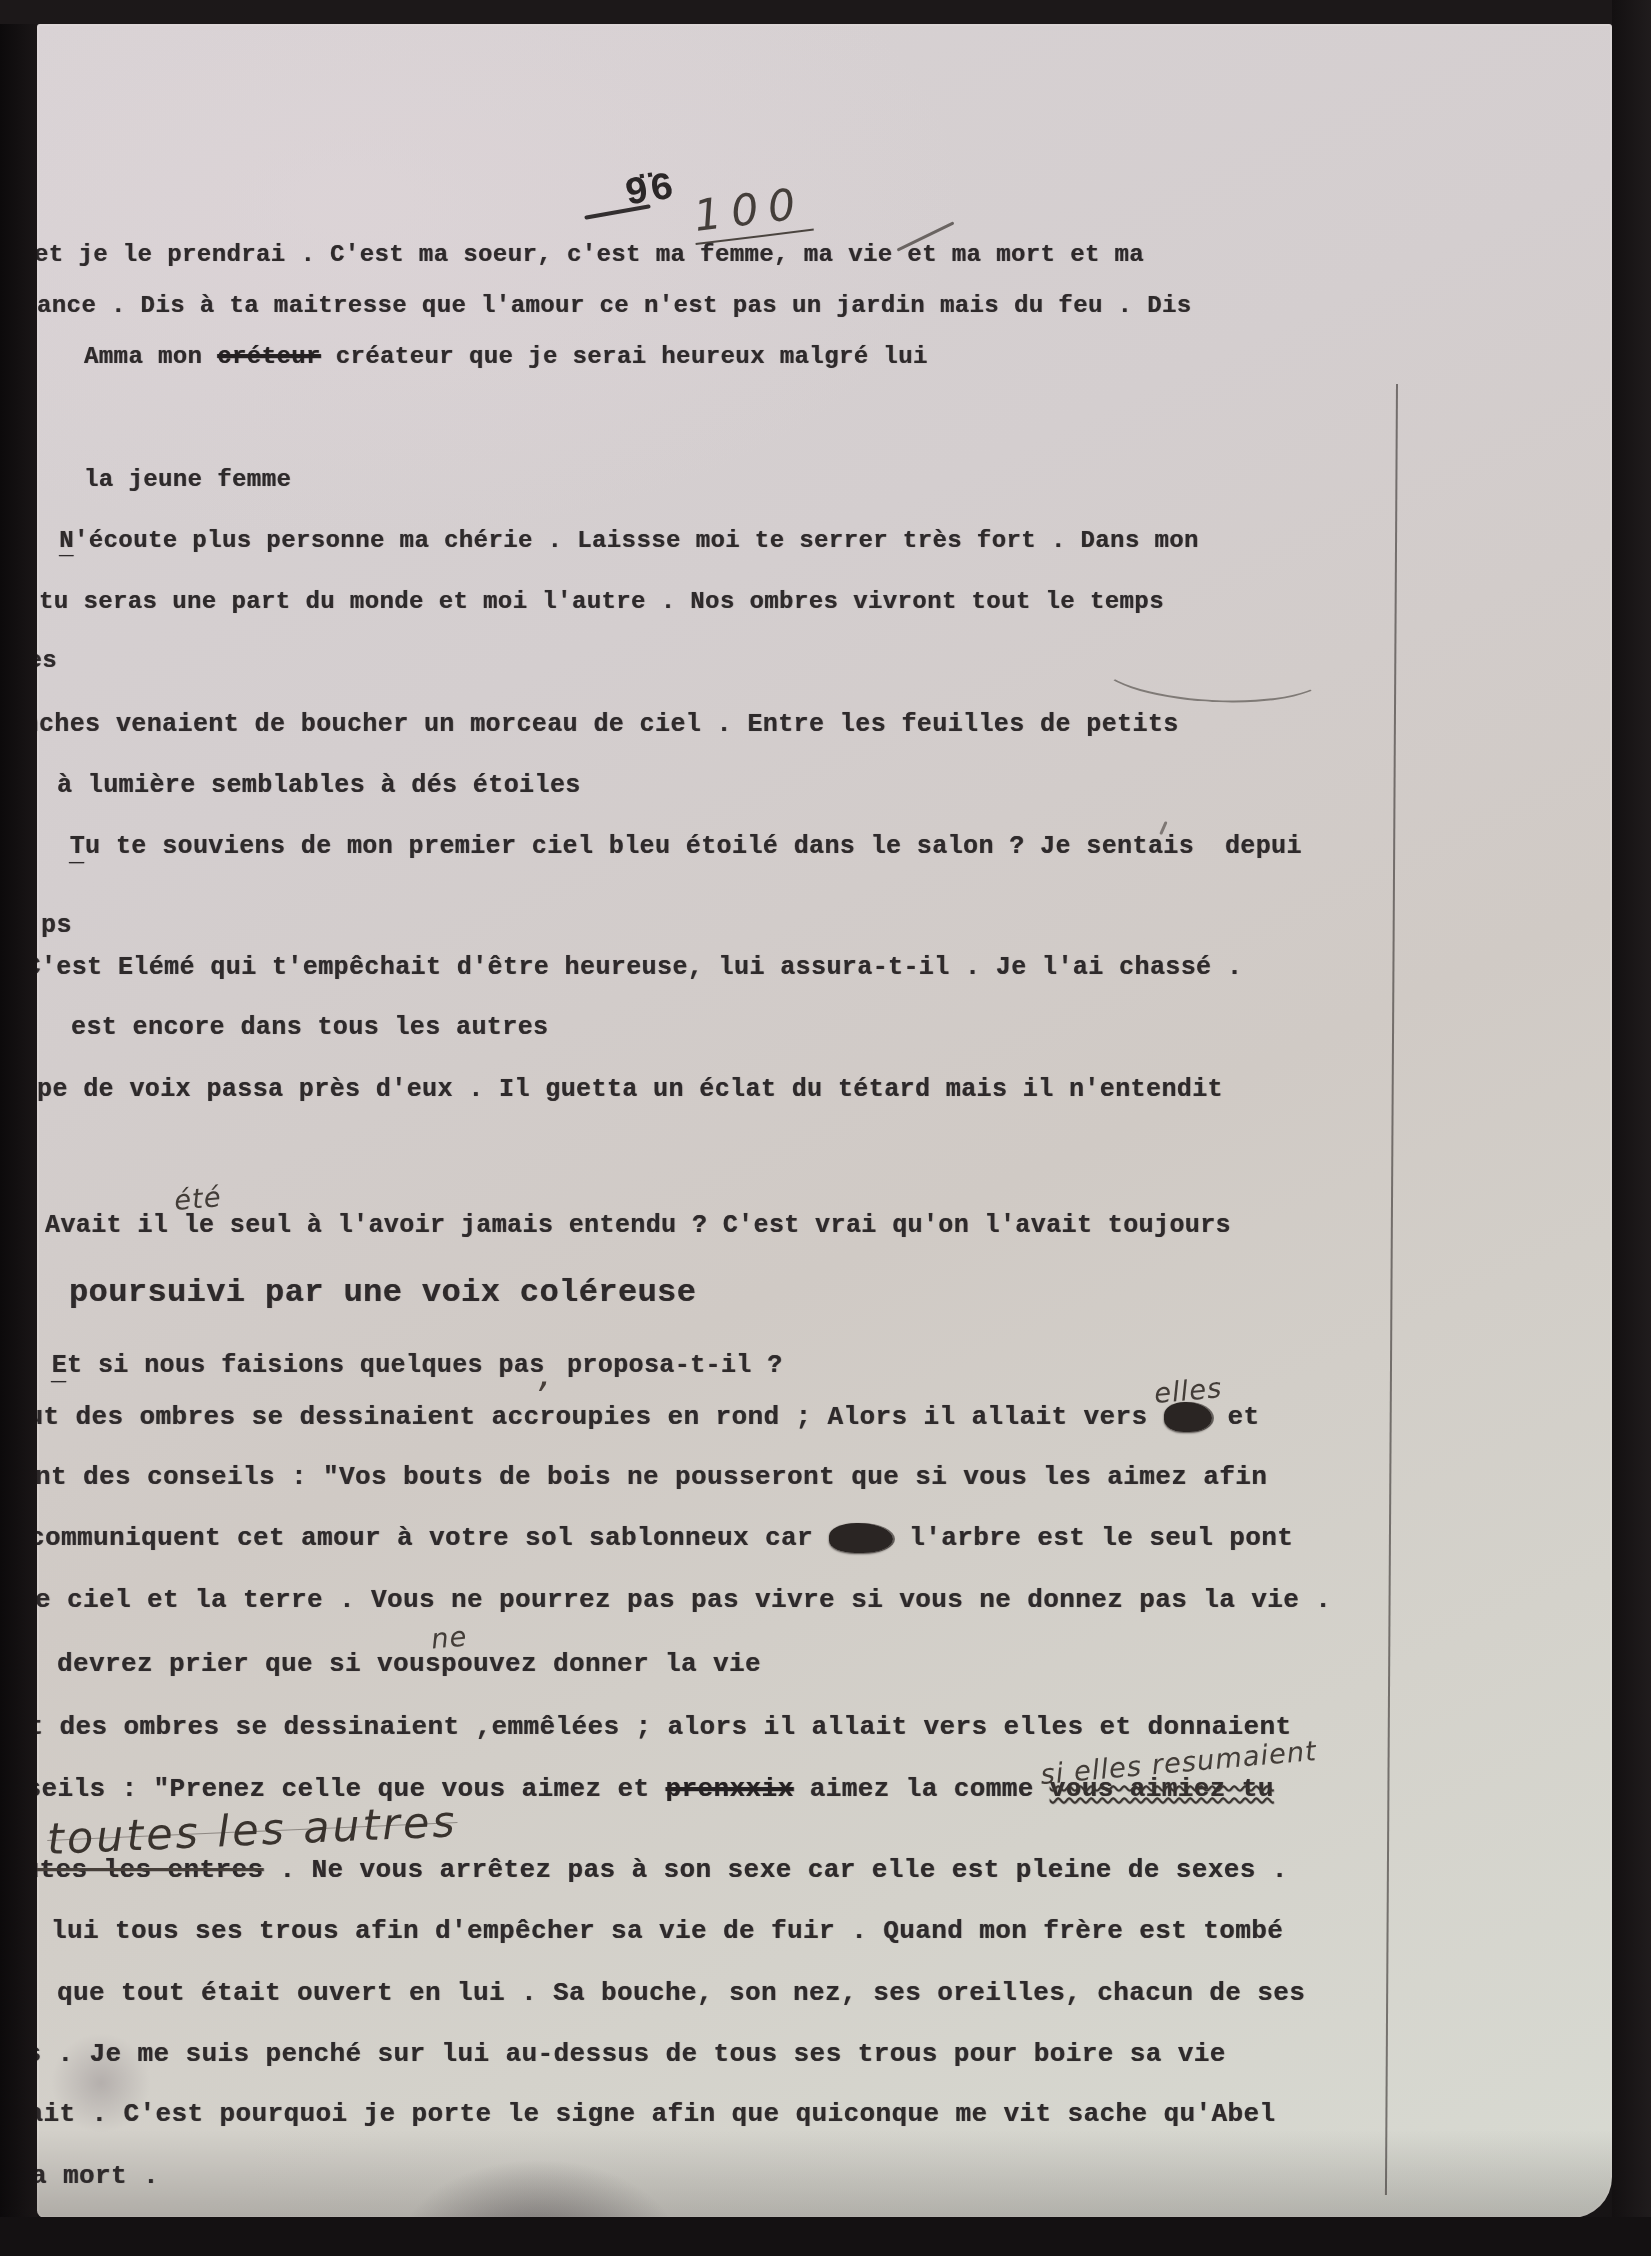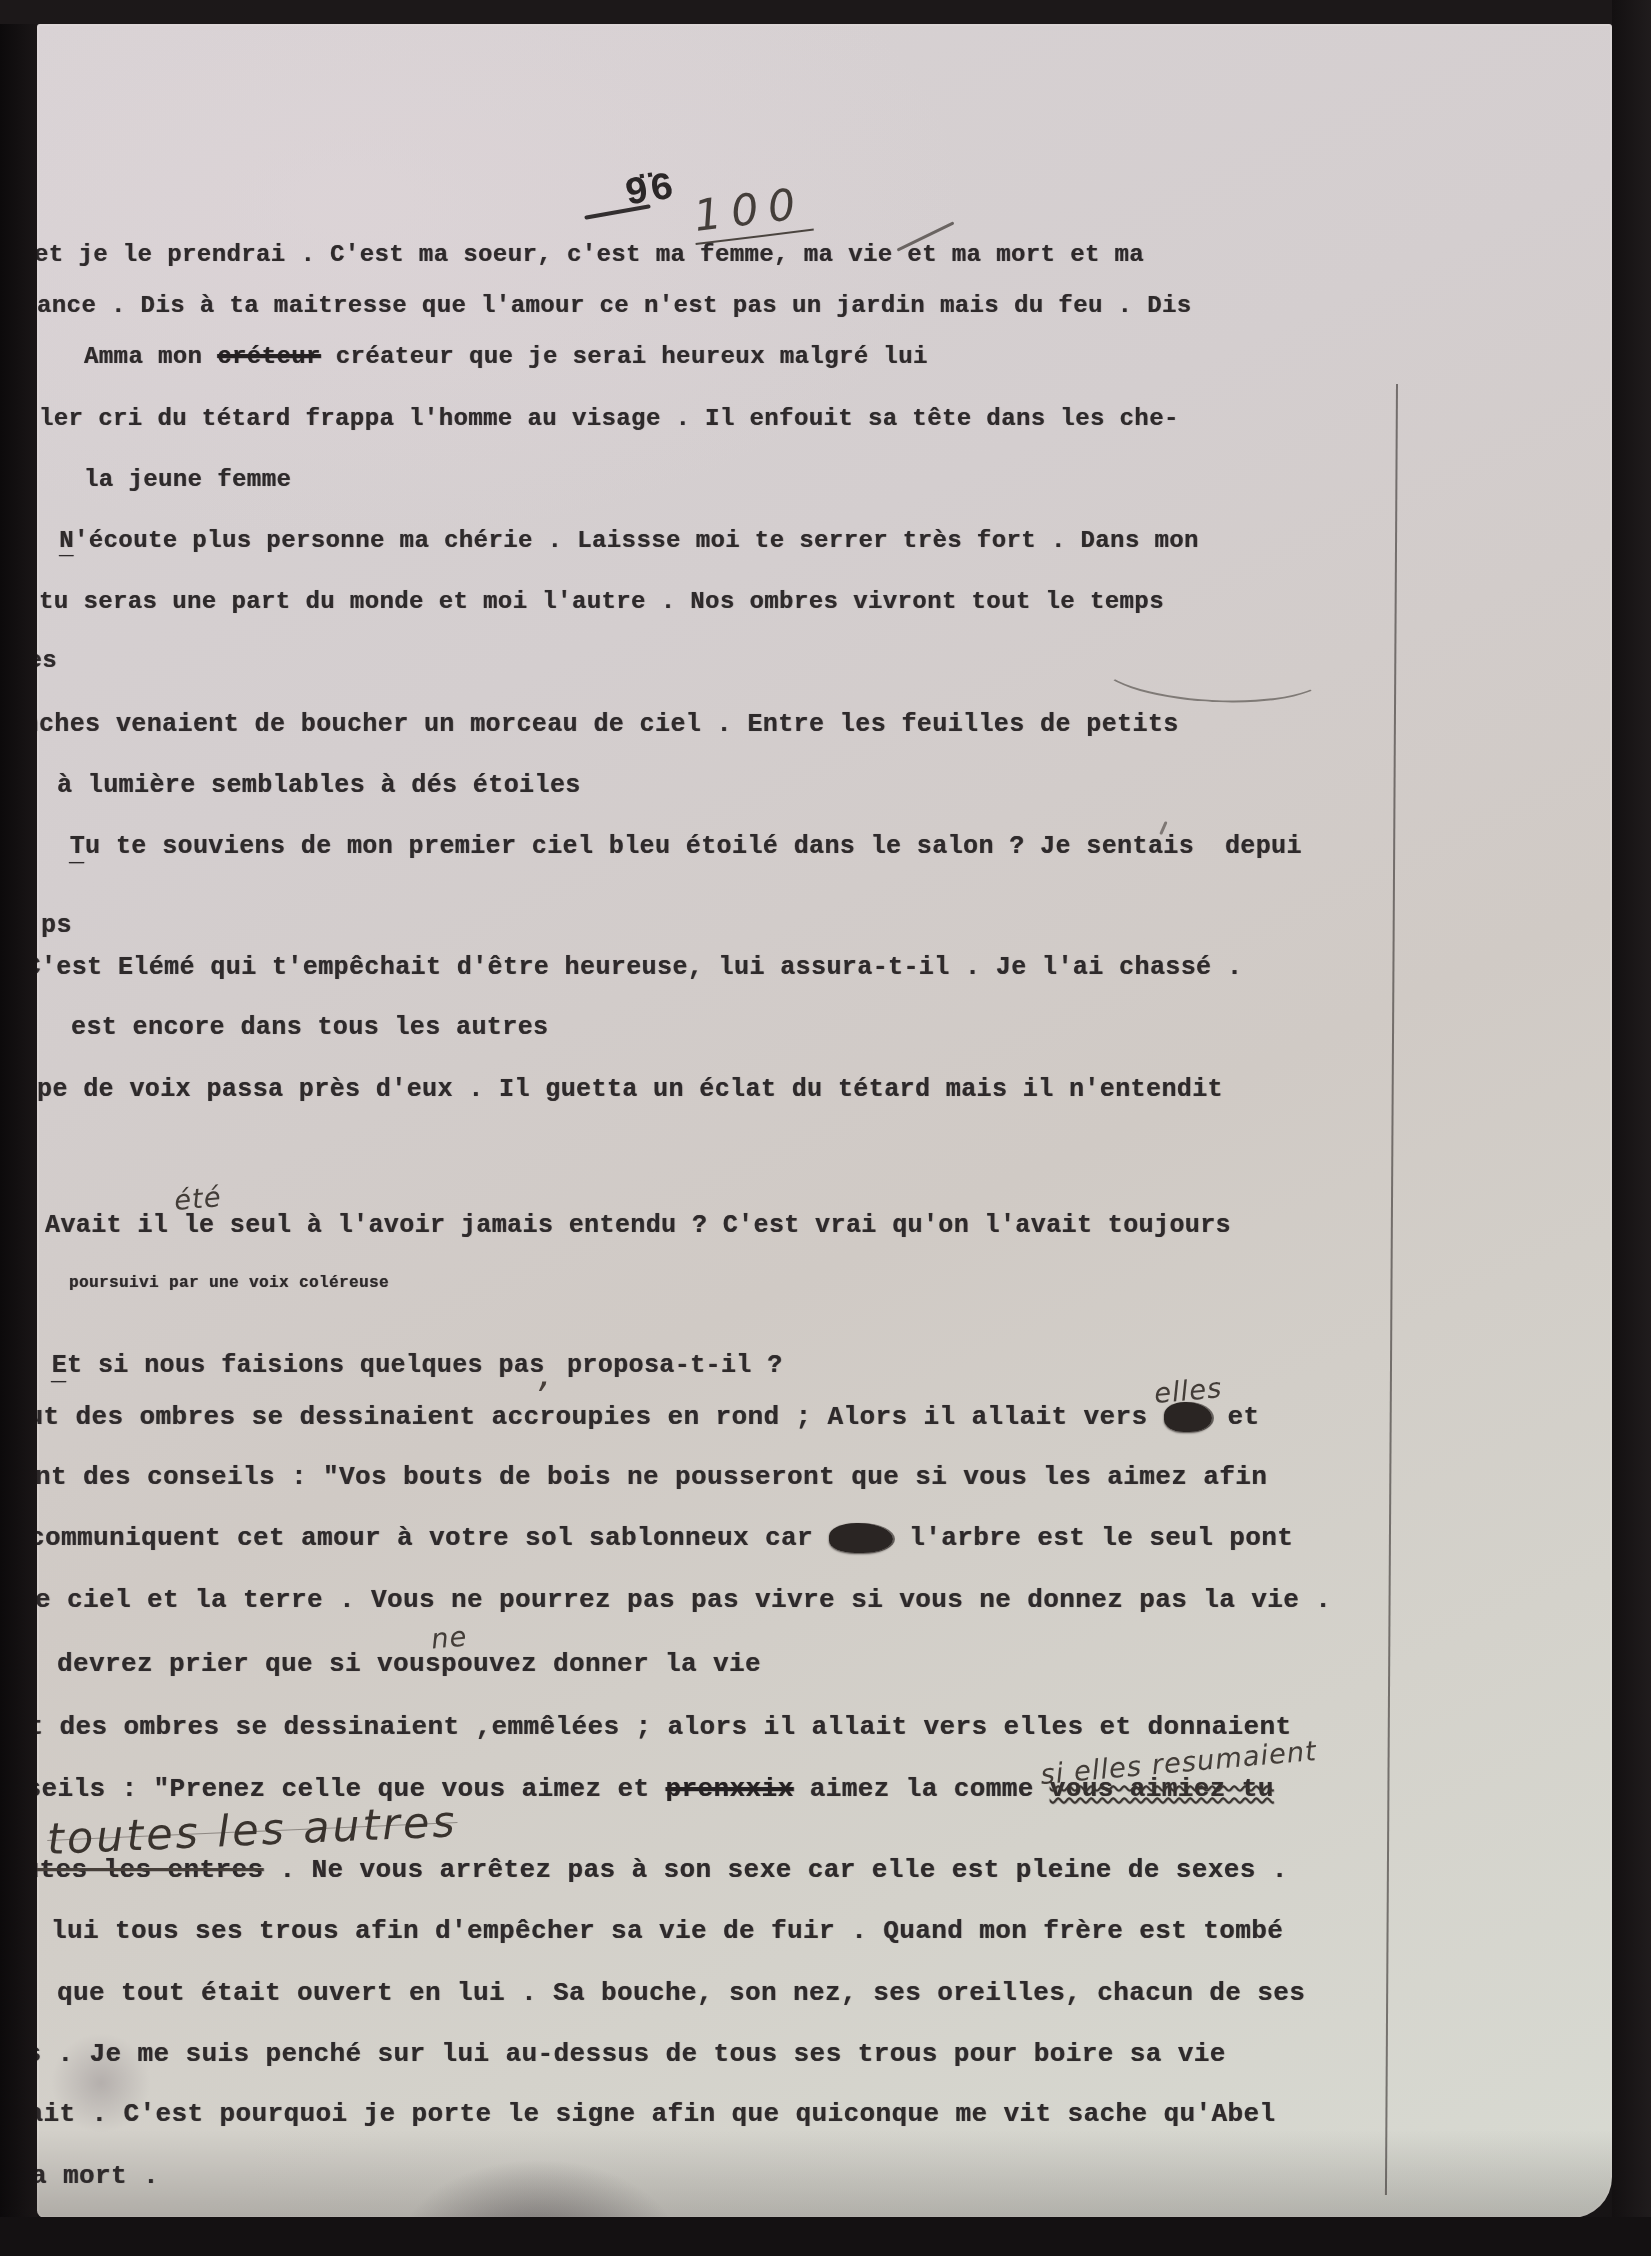--- a/index.html
+++ b/index.html
@@ -130,34 +130,33 @@
 <div class="pencil" id="smudge-left"></div>
 
 <div id="typed-page-number">9̈6</div>
 <div id="typed-strike"></div>
 <div id="hw-page-number">100</div>
 
 <div id="typescript-lines">
     <div class="line" style="left: 34px; top: 241px; font-size: 24px;"><span class="seg">et je le prendrai . C'est ma soeur, c'est ma femme, ma vie et ma mort et ma</span></div>
     <div class="line" style="left: 37px; top: 292px; font-size: 24px;"><span class="seg">ance . Dis à ta maitresse que l'amour ce n'est pas un jardin mais du feu . Dis</span></div>
     <div class="line" style="left: 84px; top: 343px; font-size: 24px;"><span class="seg">Amma mon </span><span class="seg st2">créteur</span><span class="seg"> créateur que je serai heureux malgré lui</span></div>
-    <div class="line" style="left: 39px; top: 405px; font-size: 24px;"><span class="seg">ler cri du tétard frappa l'homme au visage . Il enfouit sa tête dans les che-</span></div>
     <div class="line" style="left: 84px; top: 466px; font-size: 24px;"><span class="seg">la jeune femme</span></div>
     <div class="line" style="left: 59px; top: 527px; font-size: 24px;"><span class="seg lead">_</span><span class="seg">N'écoute plus personne ma chérie . Laissse moi te serrer très fort . Dans mon</span></div>
     <div class="line" style="left: 39px; top: 588px; font-size: 24px; text-align: center;"><span class="seg">tu seras une part du monde et moi l'autre . Nos ombres vivront tout le temps</span></div>
     <div class="line" style="left: 27.4px; top: 647px; font-size: 24px;"><span class="seg">es</span></div>
     <div class="line" style="left: 23.5px; top: 710px; font-size: 25px;"><span class="seg">nches venaient de boucher un morceau de ciel . Entre les feuilles de petits</span></div>
     <div class="line" style="left: 57px; top: 771px; font-size: 25px;"><span class="seg">à lumière semblables à dés étoiles</span></div>
     <div class="line" style="left: 69px; top: 832px; font-size: 25px;"><span class="seg lead">_</span><span class="seg">Tu te souviens de mon premier ciel bleu étoilé dans le salon ? Je sentais  depui</span></div>
     <div class="line" style="left: 41px; top: 911px; font-size: 25px;"><span class="seg">ps</span></div>
     <div class="line" style="left: 25.5px; top: 953px; font-size: 25px;"><span class="seg">C'est Elémé qui t'empêchait d'être heureuse, lui assura-t-il . Je l'ai chassé .</span></div>
     <div class="line" style="left: 71px; top: 1013px; font-size: 25px;"><span class="seg">est encore dans tous les autres</span></div>
     <div class="line" style="left: 37px; top: 1075px; font-size: 25px;"><span class="seg">pe de voix passa près d'eux . Il guetta un éclat du tétard mais il n'entendit</span></div>
     <div class="line" style="left: 45px; top: 1211px; font-size: 25px;"><span class="seg">Avait il </span><span class="hwa-wrap"><span class="hwa">été</span></span><span class="seg">le seul à l'avoir jamais entendu ? C'est vrai qu'on l'avait toujours</span></div>
-    <div class="line" style="left: 69px; top: 1274px; font-size: 16px;"><span class="seg">poursuivi par une voix coléreuse</span></div>
+    <div class="line" style="left: 69px; top: 1274px; font-size: 32px;"><span class="seg">poursuivi par une voix coléreuse</span></div>
     <div class="line" style="left: 51px; top: 1336px; font-size: 25px;"><span class="seg lead">_</span><span class="seg">Et si nous faisions quelques pas</span><span class="seg hwc">,</span><span class="seg"> proposa-t-il ?</span></div>
     <div class="line" style="left: 27.4px; top: 1402px; font-size: 26px;"><span class="seg">ut des ombres se dessinaient accroupies en rond ; Alors il allait vers </span><span class="hwa-wrap"><span class="hwa">elles</span></span><span class="seg blot">eux</span><span class="seg"> et</span></div>
     <div class="line" style="left: 35px; top: 1462px; font-size: 26px;"><span class="seg">nt des conseils : "Vos bouts de bois ne pousseront que si vous les aimez afin</span></div>
     <div class="line" style="left: 29px; top: 1523px; font-size: 26px;"><span class="seg">communiquent cet amour à votre sol sablonneux car </span><span class="seg blot">xxxx</span><span class="seg"> l'arbre est le seul pont</span></div>
     <div class="line" style="left: 35px; top: 1585px; font-size: 26px;"><span class="seg">e ciel et la terre . Vous ne pourrez pas pas vivre si vous ne donnez pas la vie .</span></div>
     <div class="line" style="left: 57px; top: 1649px; font-size: 26px;"><span class="seg">devrez prier que si vous</span><span class="hwa-wrap"><span class="hwa">ne</span></span><span class="seg">pouvez donner la vie</span></div>
     <div class="line" style="left: 27.4px; top: 1712px; font-size: 26px;"><span class="seg">t des ombres se dessinaient ,emmêlées ; alors il allait vers elles et donnaient</span></div>
     <div class="line" style="left: 25.5px; top: 1774px; font-size: 26px;"><span class="seg">seils : "Prenez celle que vous aimez et </span><span class="seg st2">prenxxix</span><span class="seg"> aimez la comme </span><span class="hwa-wrap"><span class="hwa">si elles resumaient</span></span><span class="seg stw">vous aimiez tu</span></div>
     <div class="line hwline" style="left: 47px; top: 1805px; font-size: 26px;"><span class="seg hwbig">toutes les autres</span></div>
     <div class="line" style="left: 23.5px; top: 1855px; font-size: 26px;"><span class="seg stp">utes les entres</span><span class="seg"> . Ne vous arrêtez pas à son sexe car elle est pleine de sexes .</span></div>

